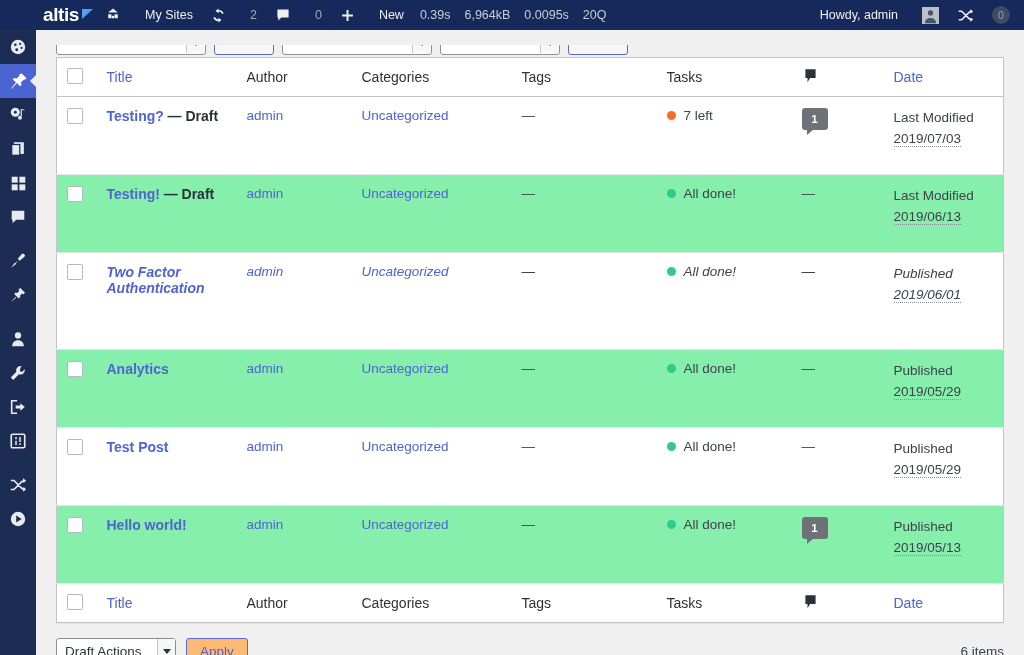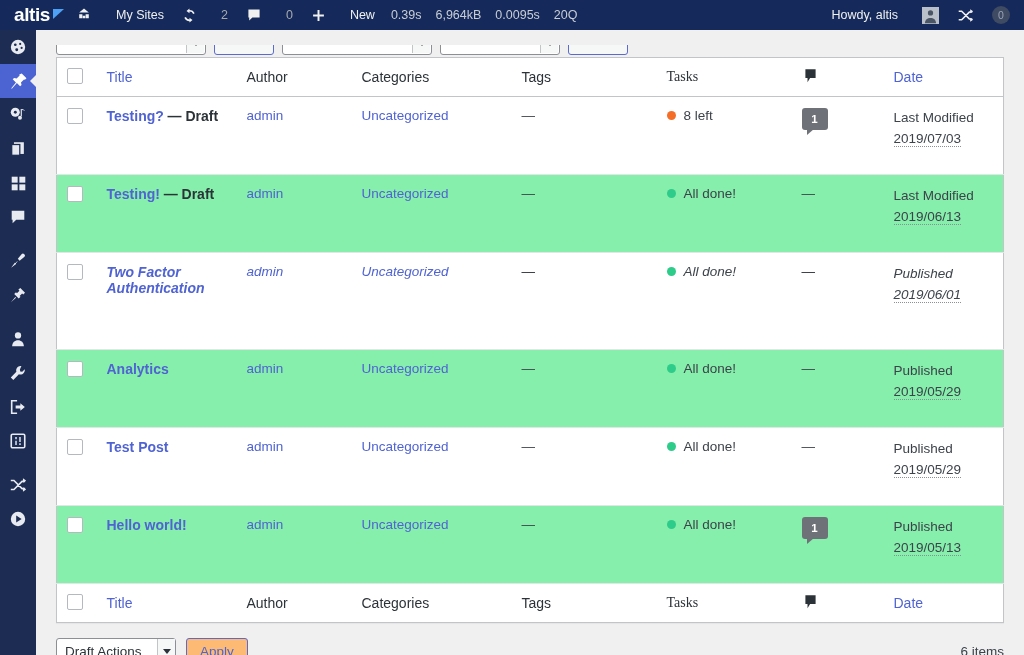--- a/index.html
+++ b/index.html
@@ -25,21 +25,21 @@
   }
   .ab-item {
     display: flex; align-items: center; gap: 24px;
     height: 30px; padding: 0 9px;
     color: #f0f0f1; white-space: nowrap;
     font-size: 12.5px;
   }
   .ab-logo {
     font-size: 19px; font-weight: 700; letter-spacing: -0.4px;
     color: #ffffff; padding-left: 14px; padding-right: 2px;
-    display: flex; align-items: baseline; gap: 2px;
+    display: flex; align-items: baseline; gap: 2px; margin-left: 29px;
   }
   .ab-metric { color: #c8ccd4; font-size: 12.5px; padding: 0 7px; }
   .ab-spacer { flex: 1; }
   .ab-num { color: #a7aaad; font-size: 12.5px; }
   .ab-avatar {
     width: 17px; height: 17px; background: #b9c0ca;
     display: inline-flex; align-items: flex-end; justify-content: center;
     overflow: hidden;
   }
   .ab-badge0 {
@@ -128,21 +128,21 @@
     vertical-align: middle;
     border-bottom: 1px solid #c3c4c7;
   }
   table.wp-list tfoot th { border-bottom: none; border-top: 1px solid #c3c4c7; }
   th.sortable-link a { color: #4f63d2; text-decoration: none; font-size: 14px; }
   .col-cb { width: 40px; }
   .col-title { width: 140px; }
   .col-author { width: 115px; }
   .col-cats { width: 160px; }
   .col-tags { width: 145px; }
-  .col-tasks { width: 135px; font-family: Liberation Serif, serif; }
+  .col-tasks { width: 135px; }
   .col-comments { width: 92px; }
   .col-date { width: 120px; }
 
   table.wp-list tbody td {
     padding: 11px 10px;
     vertical-align: top;
     font-size: 13.5px;
     color: #3c434a;
     border-bottom: 1px solid #e4e5e7;
   }
@@ -272,21 +272,21 @@
   </div>
 
   <span class="ab-metric">0.39s</span>
   <span class="ab-metric">6,964kB</span>
   <span class="ab-metric">0.0095s</span>
   <span class="ab-metric">20Q</span>
 
   <div class="ab-spacer"></div>
 
   <div class="ab-item">
-    <span>Howdy, altis</span>
+    <span>Howdy, admin</span>
     <span class="ab-avatar">
       <svg class="ic" width="17" height="17" viewBox="0 0 20 20" aria-hidden="true">
         <rect width="20" height="20" fill="#b9c0ca"></rect>
         <circle cx="10" cy="7" r="3.1" fill="#4a5566"></circle>
         <path d="M3.5 19c0-3.7 2.9-6 6.5-6s6.5 2.3 6.5 6z" fill="#4a5566"></path>
       </svg>
     </span>
   </div>
 
   <div class="ab-item">
@@ -500,21 +500,21 @@
           <td>
             <a href="#" class="row-title">Testing?</a>
             <span class="post-state">— Draft</span>
           </td>
           <td><a href="#" class="plainlink">admin</a></td>
           <td><a href="#" class="plainlink">Uncategorized</a></td>
           <td class="dash">—</td>
           <td>
             <span class="task-wrap">
               <span class="dot" style="background:#f56e28"></span>
-              <span class="task-label">8 left</span>
+              <span class="task-label">7 left</span>
             </span>
           </td>
           <td>
             <span class="bubble">1</span>
           </td>
           <td class="date-cell">
             <span class="date-status">Last Modified</span>
             <span class="date-val">2019/07/03</span>
           </td>
         </tr>

